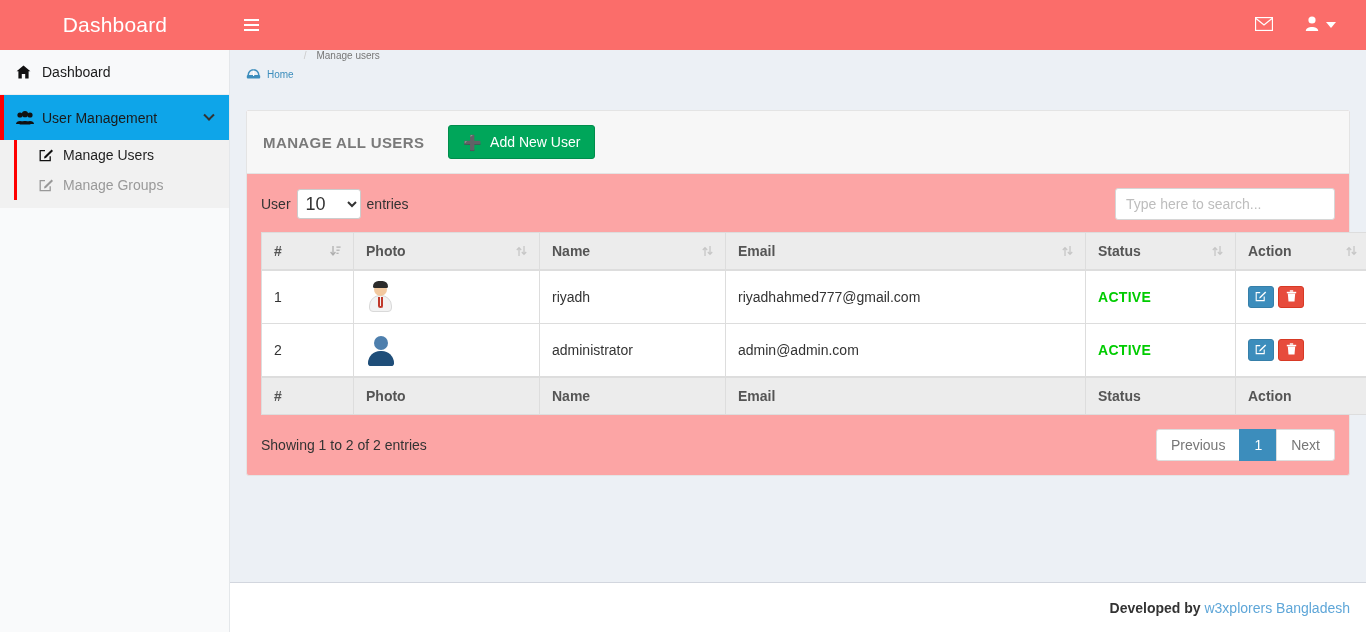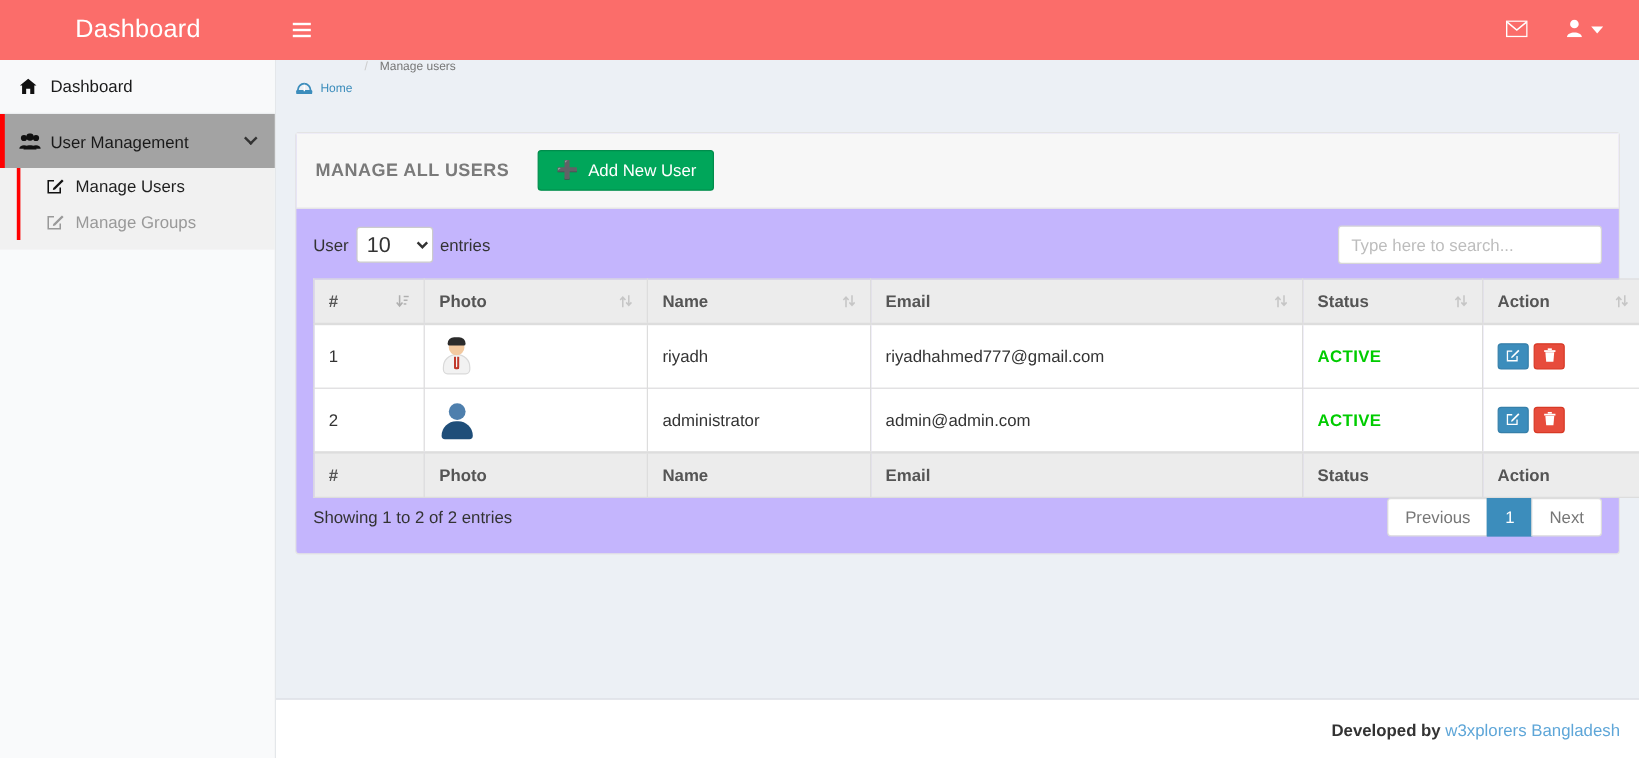--- a/index.html
+++ b/index.html
@@ -67,21 +67,21 @@
     color: #1a1a1a; font-size: 14px;
     cursor: pointer; background: #f8f9fa;
     border-bottom: 1px solid #eceef0;
   }
   .menu-item .mi-icon {
     width: 26px; flex: 0 0 26px;
     font-size: 14px; color: #111;
     display: flex; align-items: center;
   }
   .menu-item.group {
-    background: #a3a3a3;
+    background: #0ea5e9;
     border-left: 4px solid #ff0000;
     padding-left: 12px;
     border-bottom: none;
   }
   .submenu { background: #f1f1f1; padding-bottom: 8px; }
   .sub-item {
     position: relative;
     display: flex; align-items: center;
     height: 30px; padding-left: 22px;
     margin-left: 14px;
@@ -118,21 +118,21 @@
   .bc-home {
     color: #3c8dbc; display: flex; align-items: center;
     cursor: pointer; text-decoration: none;
   }
   .bc-home .bc-ico { margin-right: 6px; display: flex; }
   .bc-sep { color: #ccc; margin: 0 10px; }
   .bc-current { color: #777; }
 
   .card {
     margin: 12px 16px 0 16px;
-    background: #c4b5fd;
+    background: #fca5a5;
     border: 1px solid #e4e4e4;
     border-top: 1px solid #e4e4e4;
     border-radius: 3px;
   }
   .card-head {
     display: flex; align-items: center;
     padding: 14px 16px;
     background: #f7f7f7;
     border-bottom: 1px solid #e4e4e4;
   }
@@ -202,21 +202,21 @@
   .act-edit { background: #3c8dbc; border: 1px solid #367fa9; }
   .act-del  { background: #e74c3c; border: 1px solid #d73925; }
 
   .col-num   { width: 92px; }
   .col-photo { width: 186px; }
   .col-name  { width: 186px; }
   .col-email { width: 360px; }
   .col-stat  { width: 150px; }
   .col-act   { width: 134px; }
 
-  .dt-bottom { display: flex; align-items: center; }
+  .dt-bottom { display: flex; align-items: center; padding-top: 14px; }
   .dt-info { font-size: 14px; color: #333; }
   .dt-pager { margin-left: auto; display: flex; }
   .pg {
     padding: 7px 14px;
     border: 1px solid #ddd;
     margin-left: -1px;
     font-size: 14px; color: #777;
     background: #fff; cursor: pointer;
   }
   .pg:first-child { border-radius: 3px 0 0 3px; margin-left: 0; }

